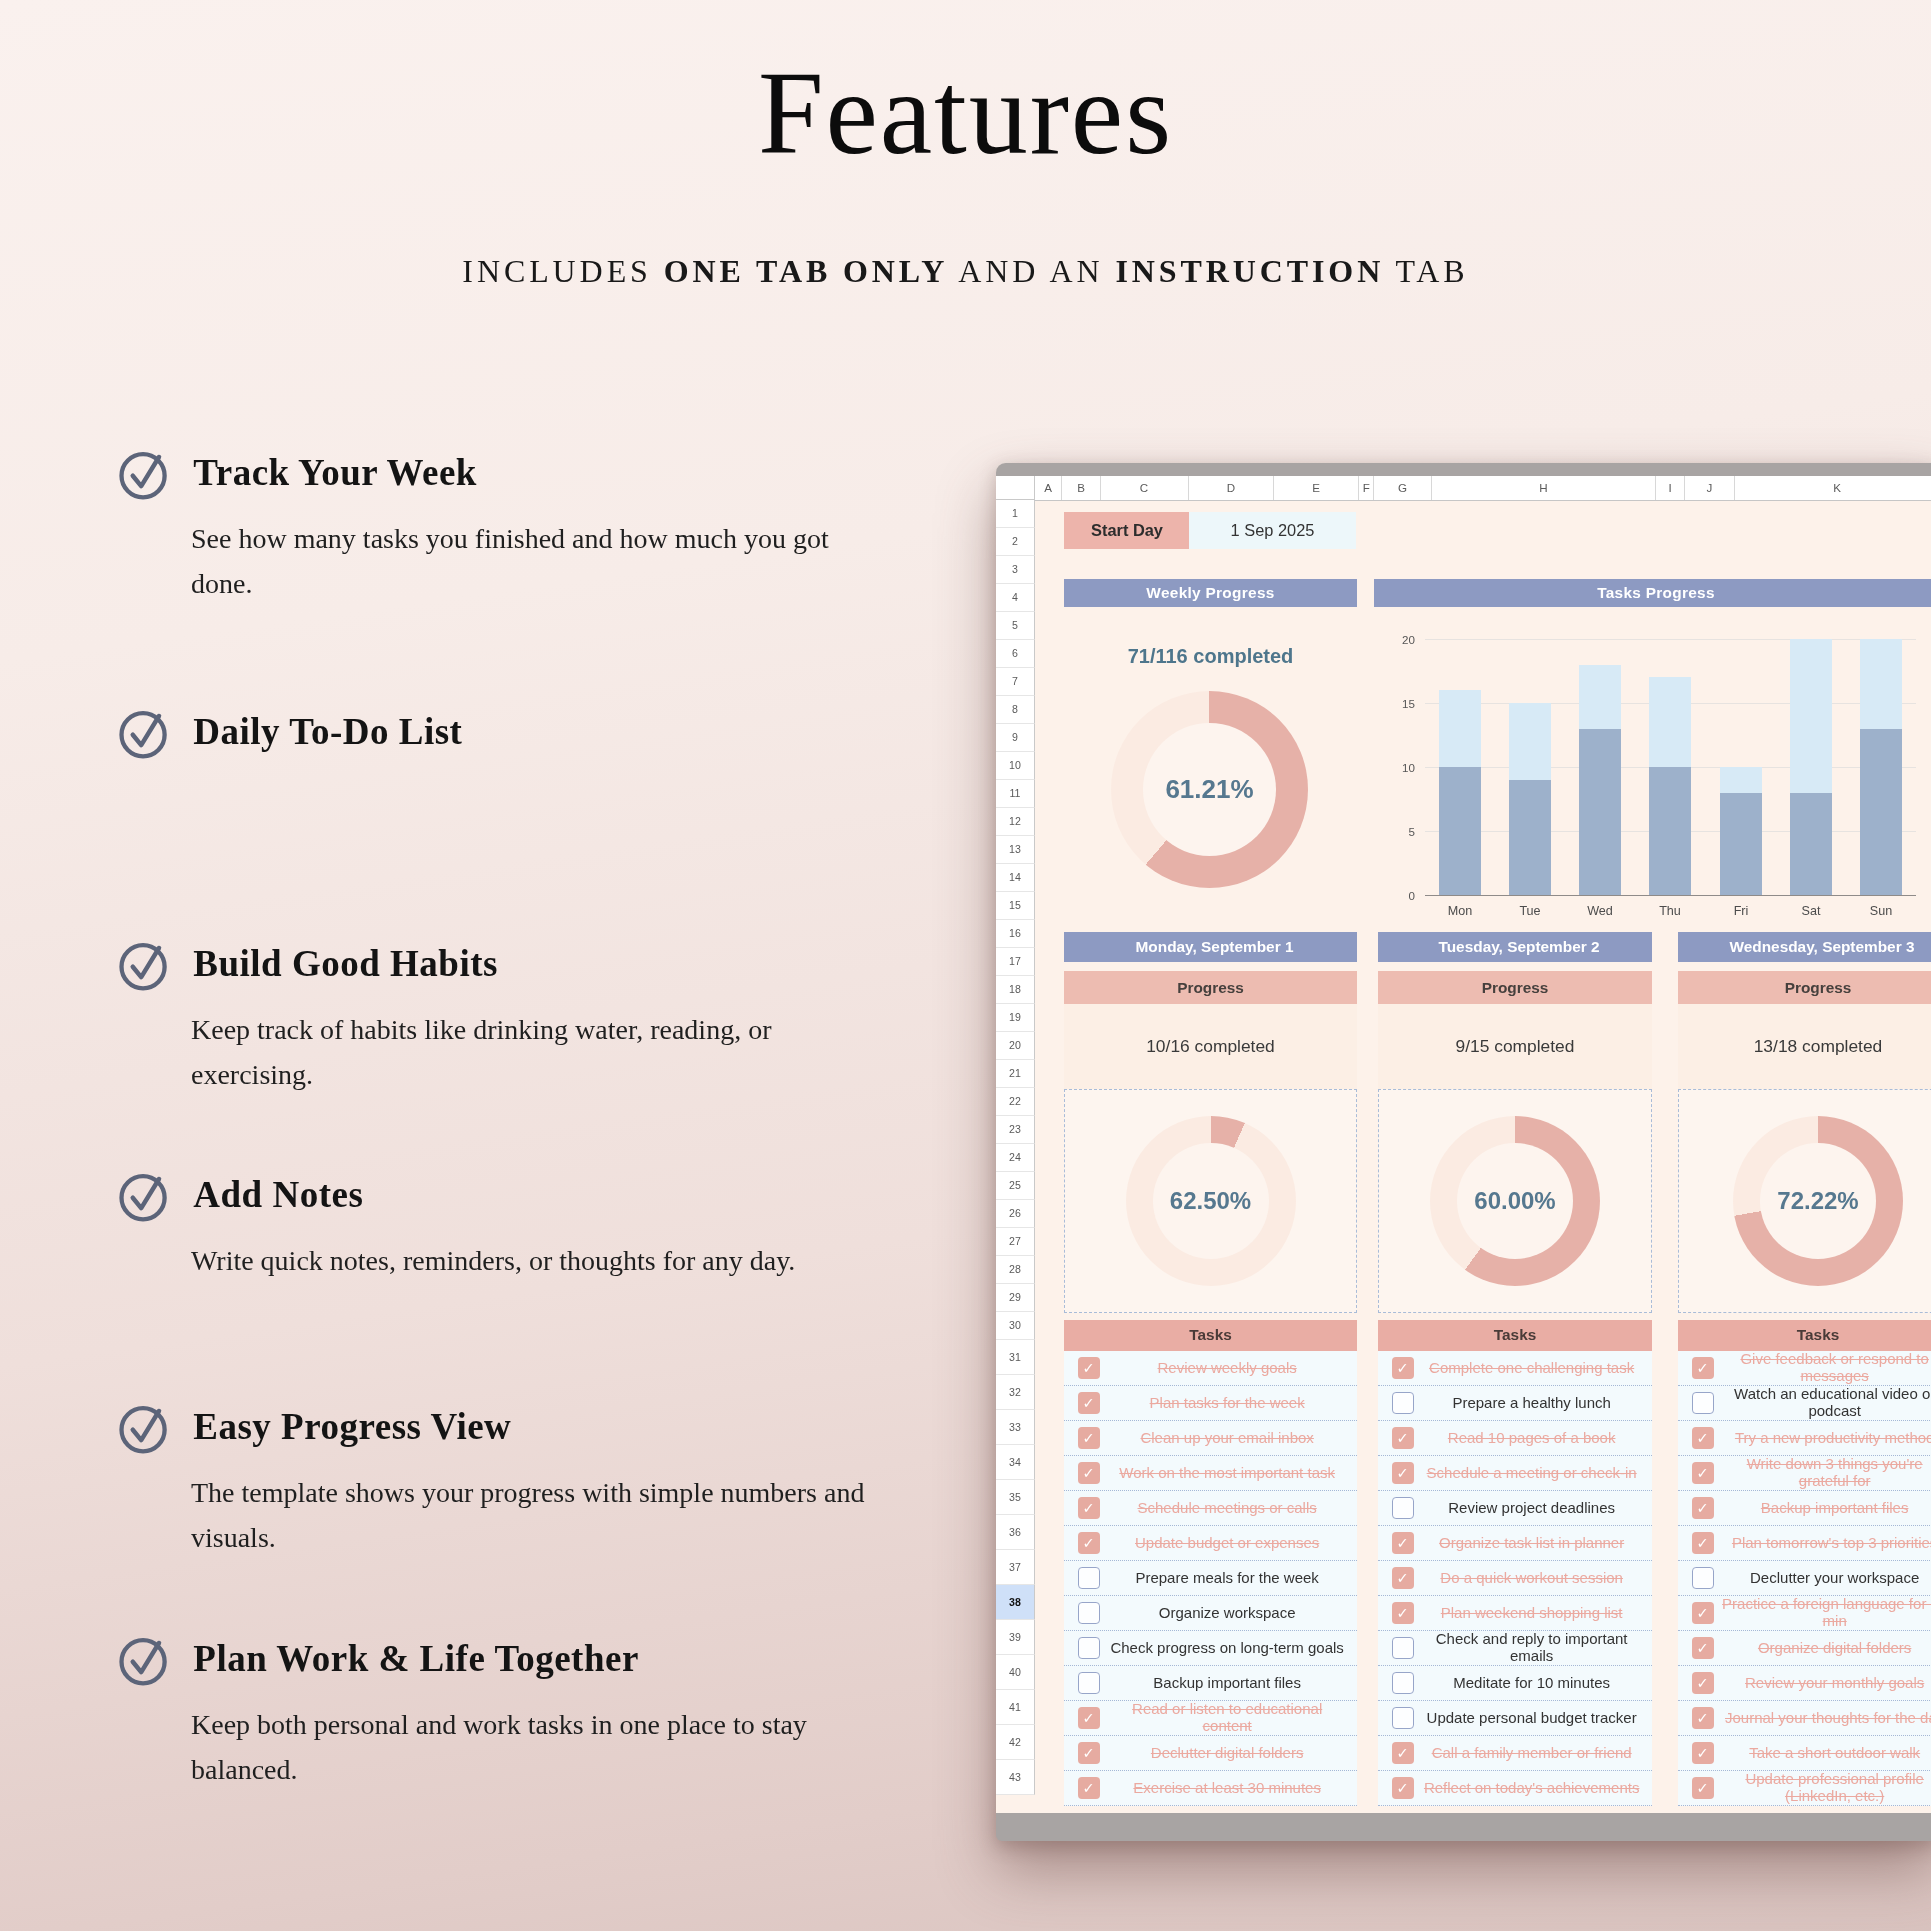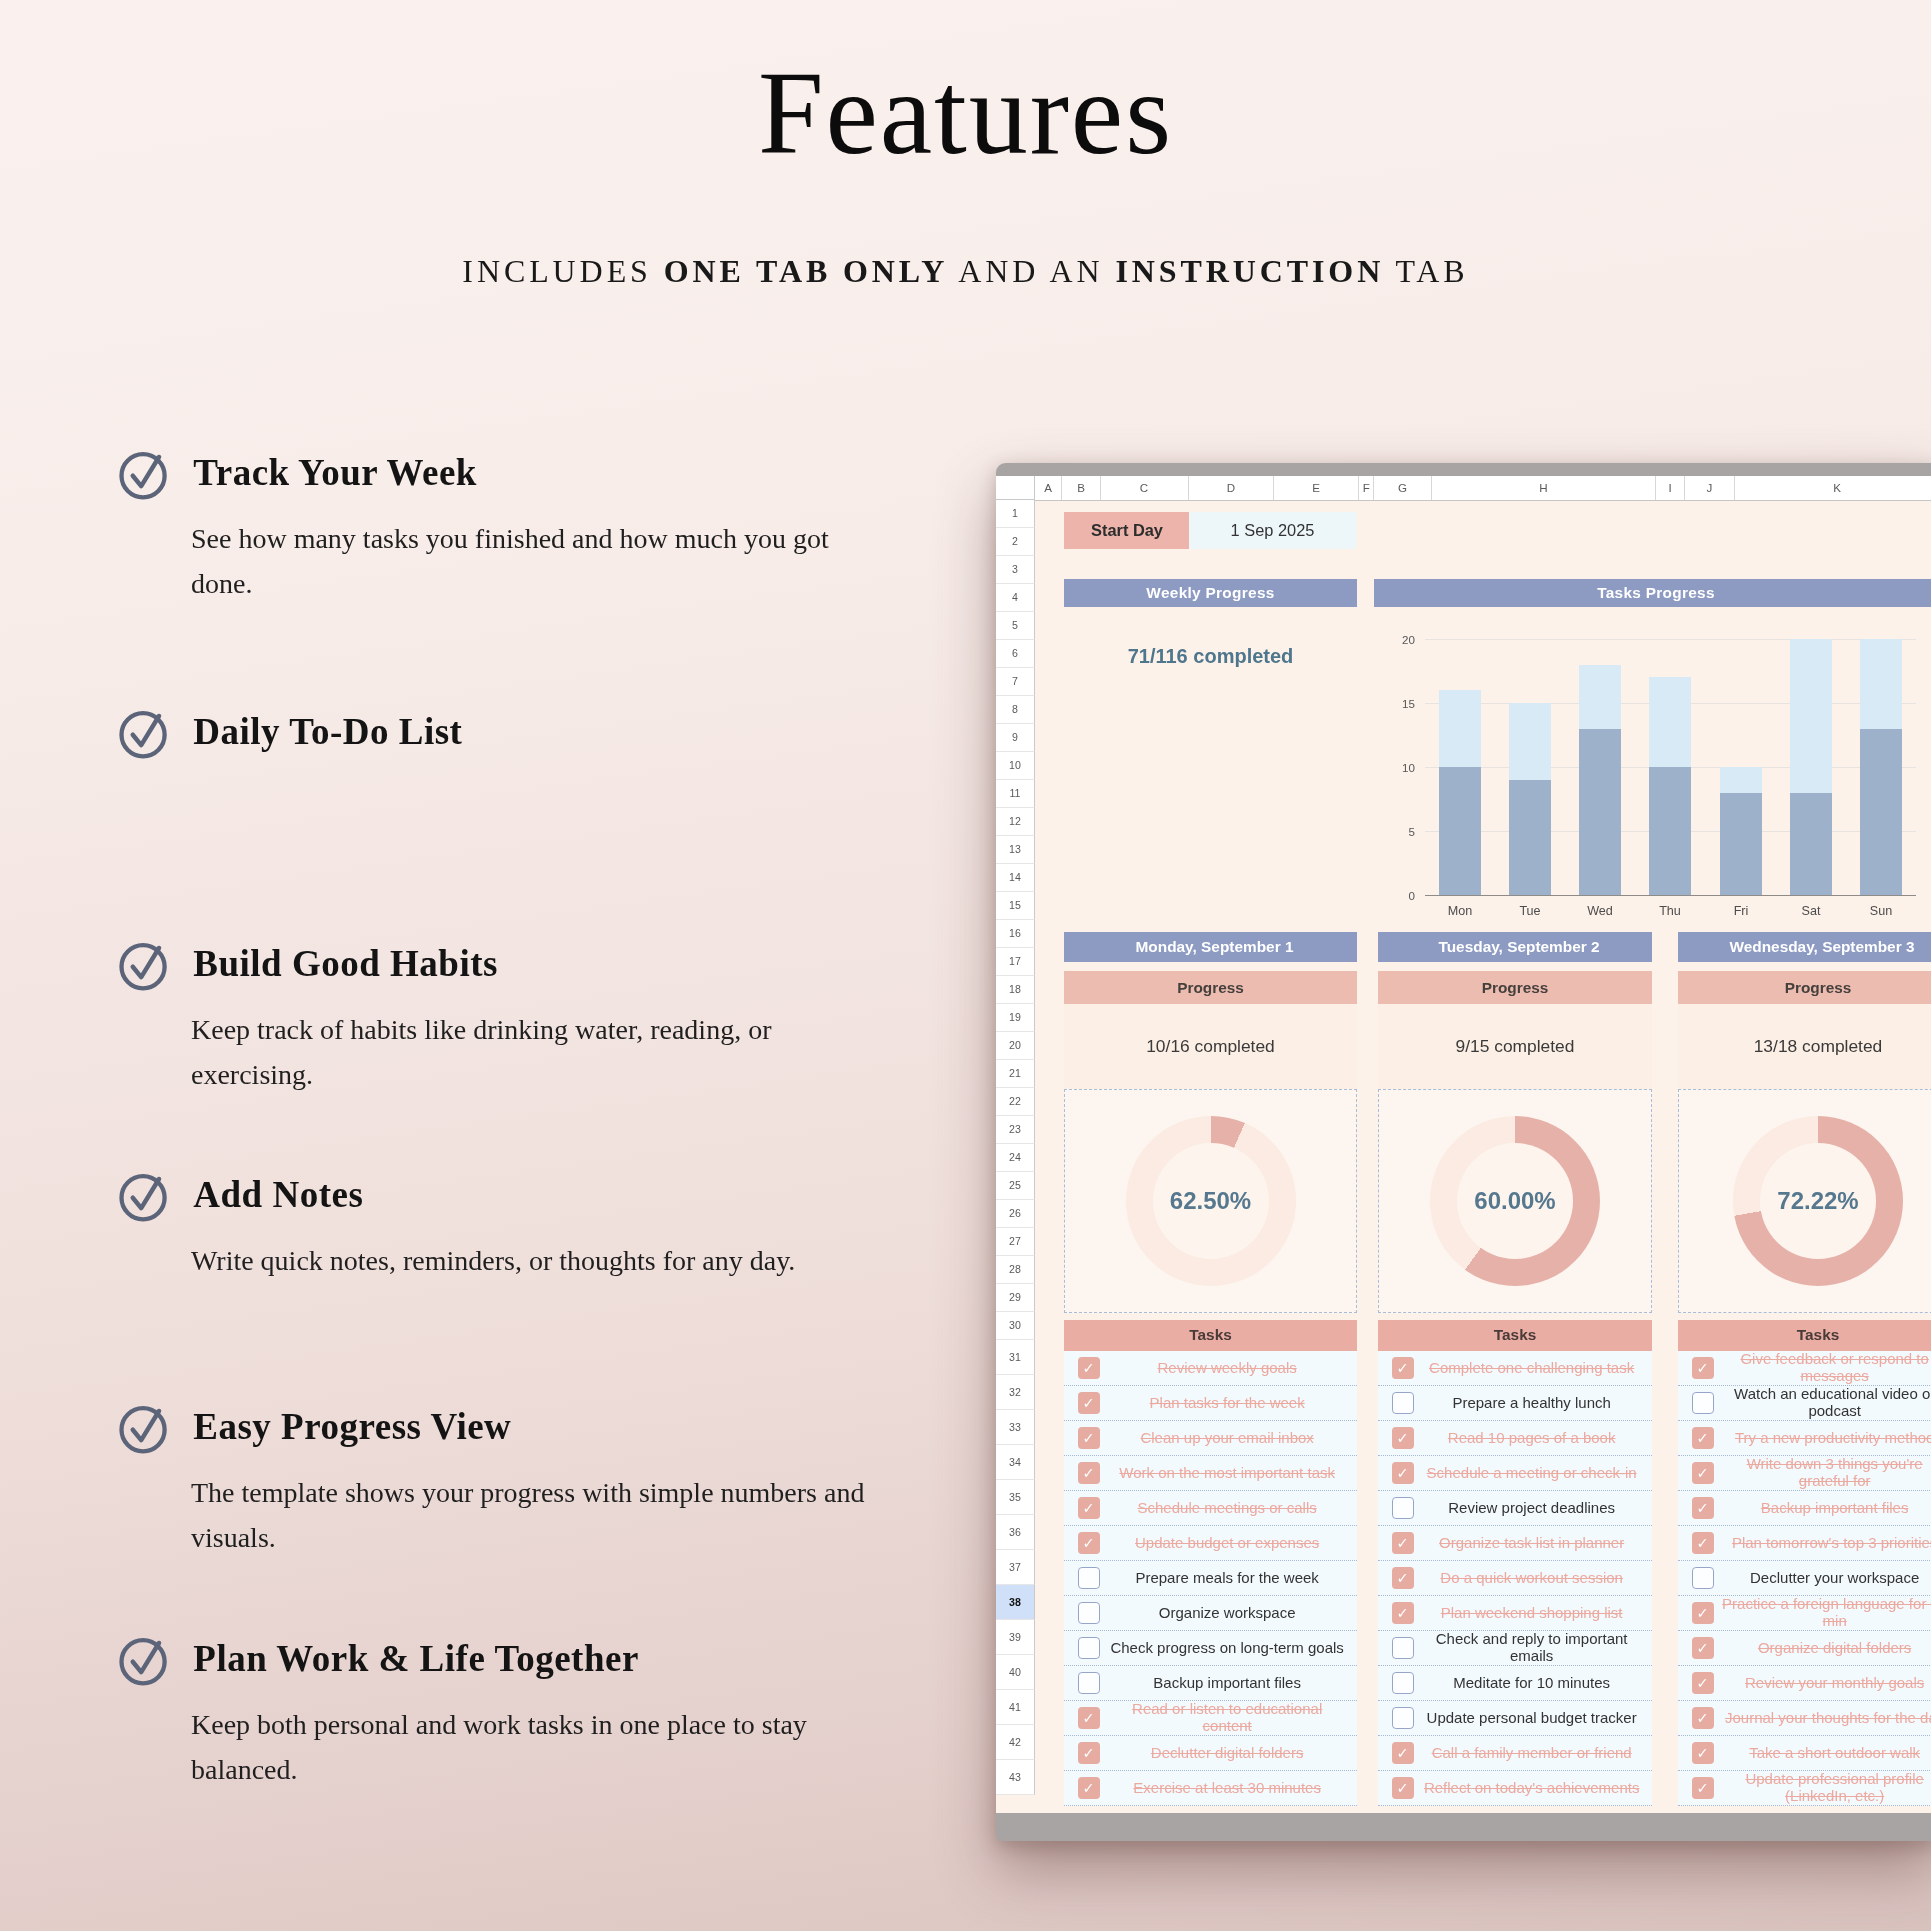--- a/index.html
+++ b/index.html
@@ -213,20 +213,26 @@
       </div>
 
     <div class="cellblock startday" style="left:68px;top:36px;width:126px;height:37px;">Start Day</div>
     <div class="cellblock datecell" style="left:193px;top:36px;width:167px;height:37px;">1 Sep 2025</div>
 
     <div class="cellblock purplehead" style="left:68px;top:103px;width:293px;height:28px;">Weekly Progress</div>
     <div class="cellblock purplehead" style="left:378px;top:103px;width:564px;height:28px;">Tasks Progress</div>
 
     <div class="cellblock wp-completed" style="left:68px;top:166px;width:293px;height:29px;">71/116 completed</div>
 
+    <div id="weekly-donut-slot" style="position:absolute;left:115px;top:215px;">
+        <div class="donut weekly" style="height: 197px; width: 197px; background: conic-gradient(rgb(230, 177, 168) 0deg, rgb(230, 177, 168) 61.21%, rgb(251, 235, 226) 61.21%, rgb(251, 235, 226) 100%);">
+          <div class="hole" style="inset: 32px; background: rgb(253, 244, 238);"></div>
+          <span class="pct" style="color: rgb(86, 120, 143);">61.21%</span>
+        </div>
+      </div>
 
     <div class="chart" id="bar-chart" style="left:429px;top:164px;width:491px;height:256px;">
         <div class="gridline zero" style="bottom: 0px;"></div>
         <div class="gridline" style="bottom: 64px;"></div>
         <div class="gridline" style="bottom: 128px;"></div>
         <div class="gridline" style="bottom: 192px;"></div>
         <div class="gridline" style="bottom: 256px;"></div>
         <div class="barwrap" style="left: 14px;">
           <div class="seg" style="height: 128px; background: rgb(157, 177, 203);"></div>
           <div class="seg" style="height: 77px; background: rgb(215, 234, 246);"></div>

